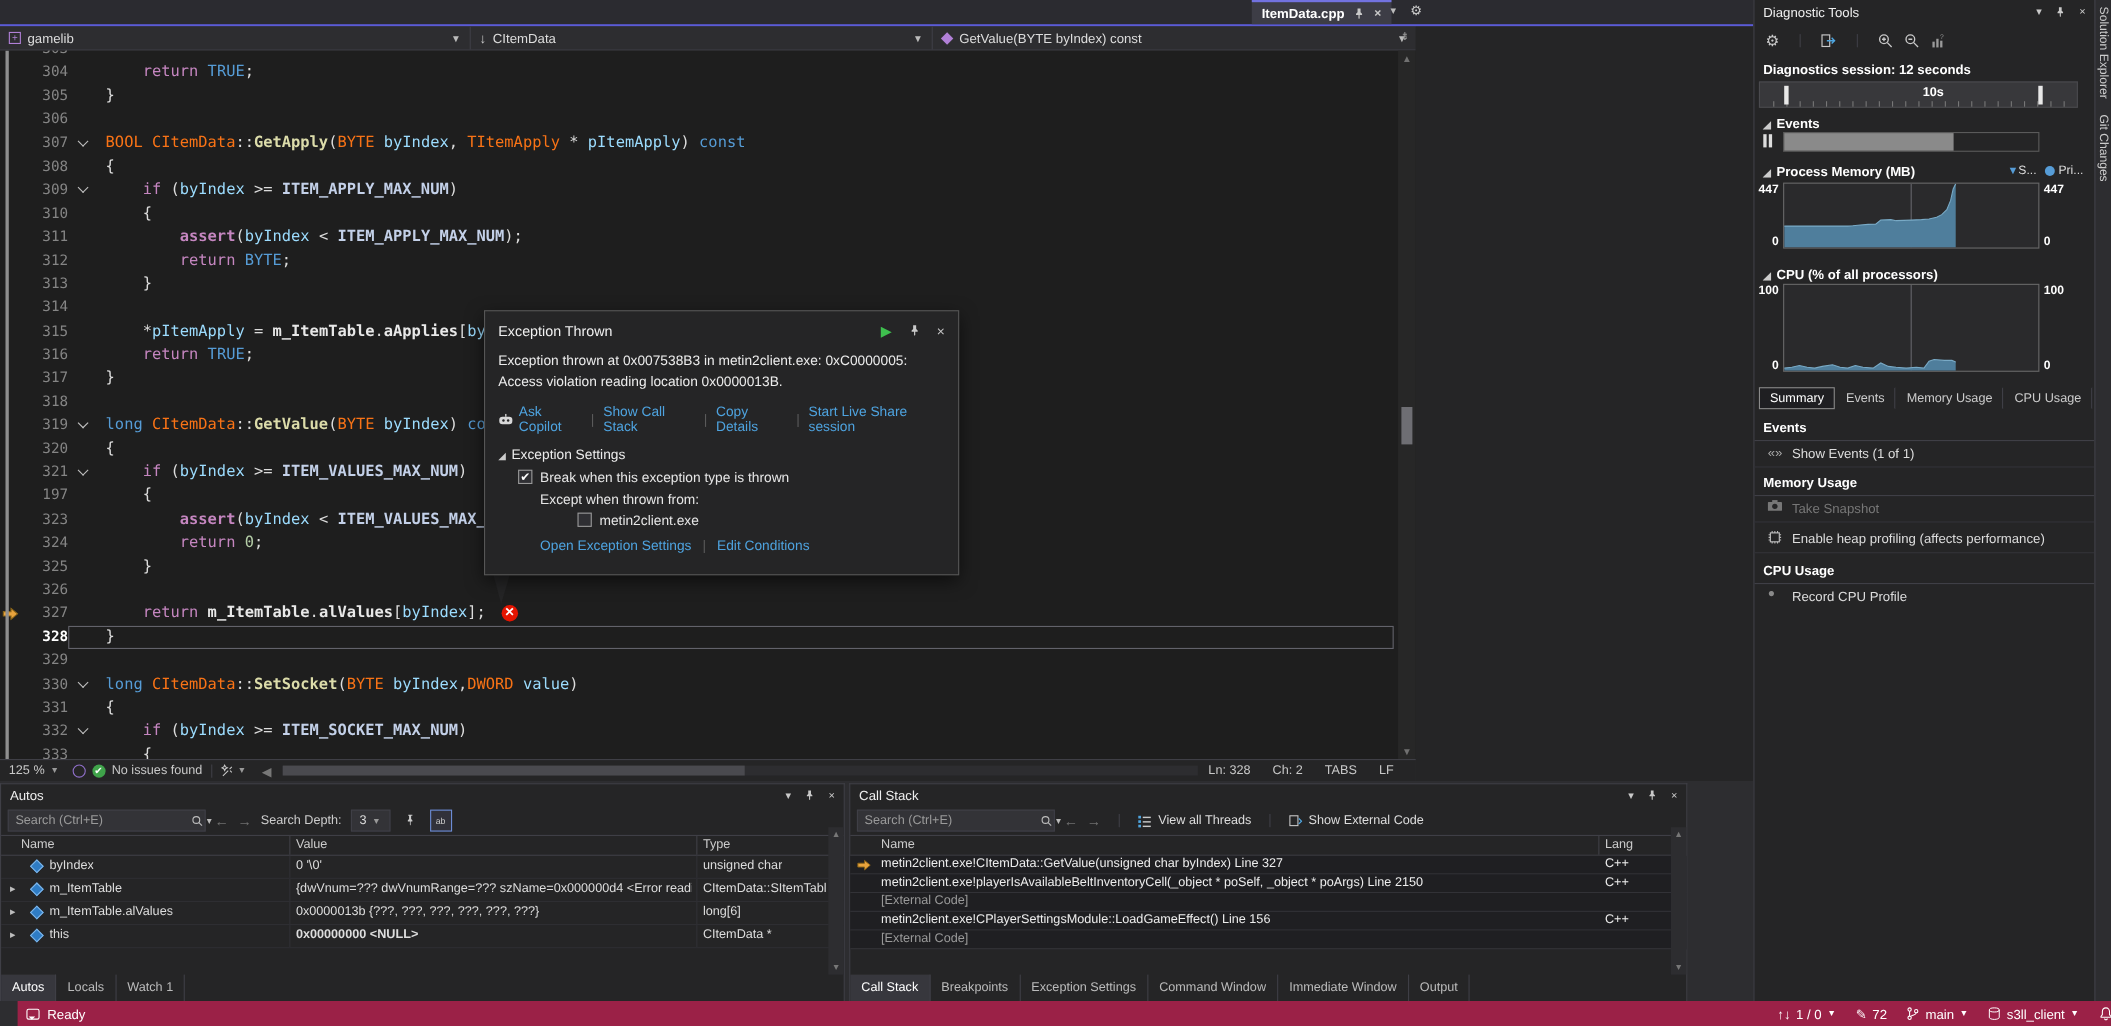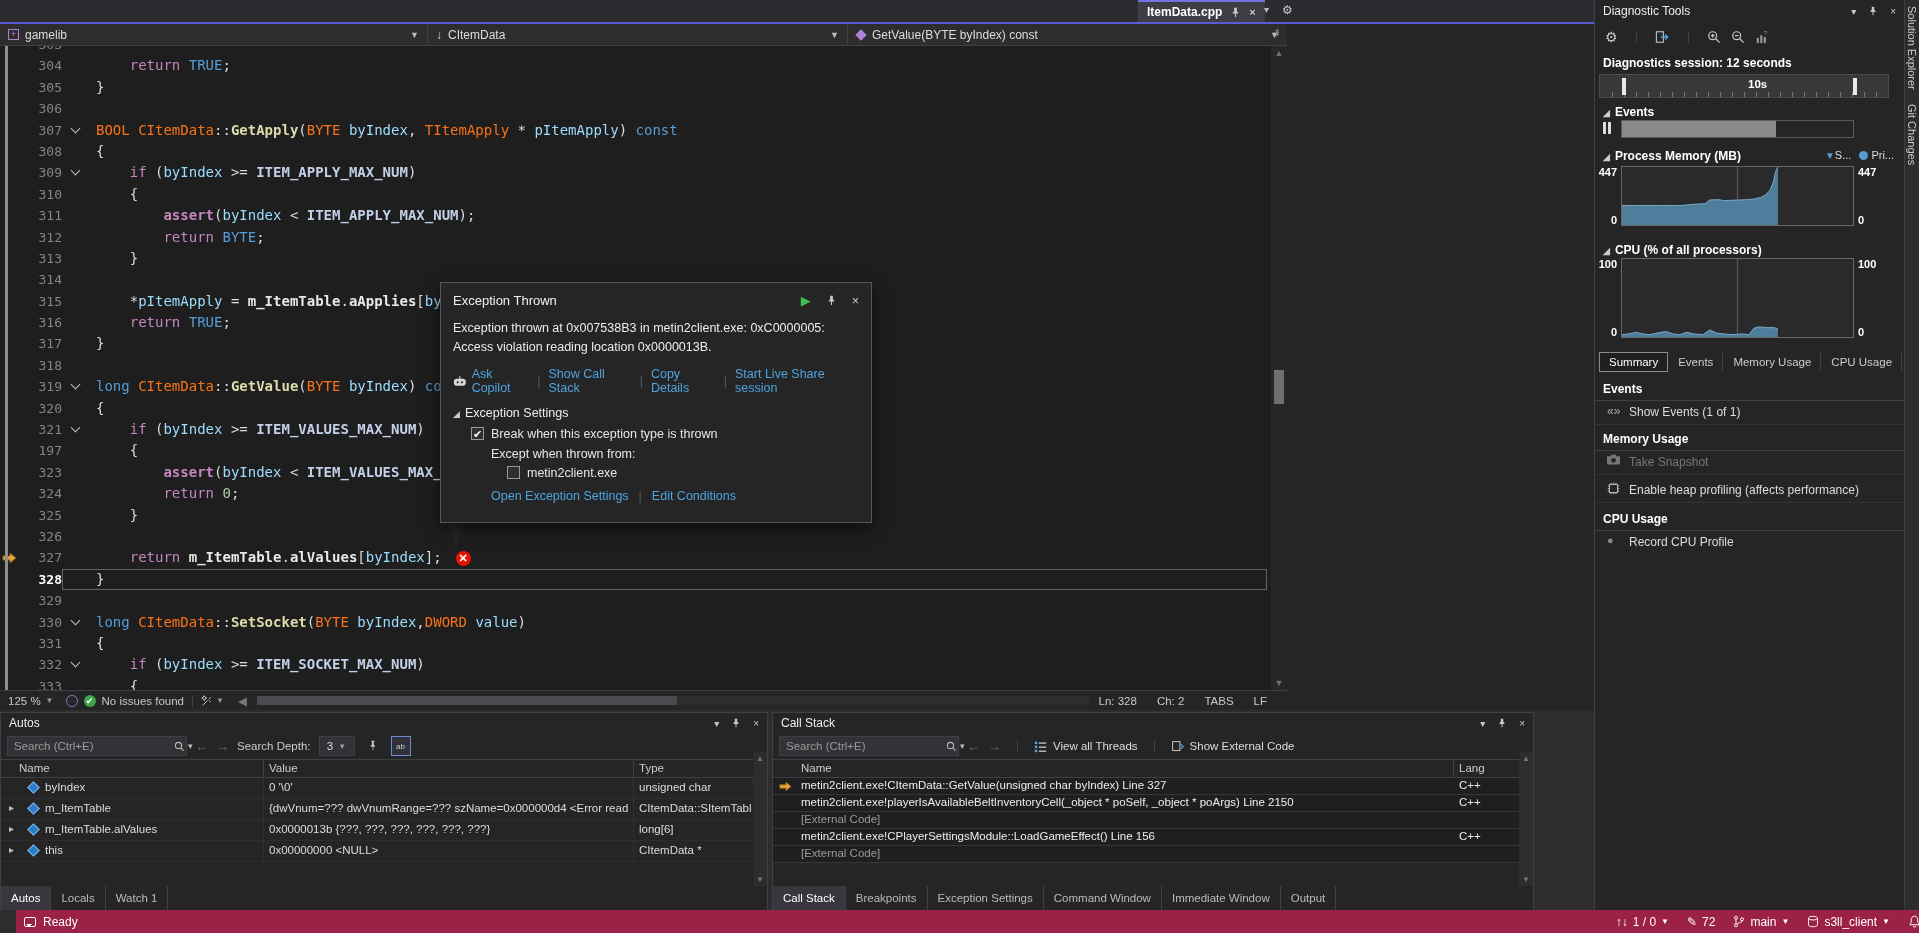--- a/index.html
+++ b/index.html
@@ -49,21 +49,21 @@
 .exc-btns{margin-left:auto;display:flex;gap:15px;align-items:center}
 .play{color:#3ebf4e;font-size:13px}
 .exc-msg{margin-top:11px;line-height:1.5;color:#ececec;width:405px}
 .exc-links{margin-top:10px;display:flex;align-items:center;gap:8px;color:#4ea3df}
 .exc-links .sep{color:#5a5a5a}
 .lnk{color:#4ea3df;cursor:pointer}
 .exc-set-hdr{margin-top:11px;color:#ececec}
 .tri{color:#cccccc;font-size:9px;margin-right:5px}
 .exc-row1{margin:7px 0 0 18px;display:flex;align-items:center;gap:7px}
 .exc-row2{margin:6px 0 0 38px}
-.exc-row3{margin:5px 0 0 54px;display:flex;align-items:flex-start;gap:7px}
+.exc-row3{margin:5px 0 0 72px;display:flex;align-items:flex-start;gap:7px}
 .cb{width:13px;height:13px;border:1px solid #9a9a9a;background:#2f2f33;color:#fff;font-size:11px;line-height:12px;text-align:center}
 .exc-links2{margin:9px 0 0 38px;display:flex;gap:10px;align-items:center}
 
 #estatus{left:0;top:690px;width:1287px;height:20px;background:#252526;border-top:1px solid #3f3f46;display:flex;align-items:center;font-size:11.5px;color:#c8c8c8}
 #estatus .zoom-sel{padding:0 6px 0 8px;display:flex;gap:5px;align-items:center}
 .gcheck{width:12px;height:12px;border-radius:50%;background:#3fa34a;color:#fff;font-size:9px;line-height:12px;text-align:center}
 .vline{width:1px;height:12px;background:#3f3f46;margin:0 8px}
 #hscroll{flex:1;height:9px;margin:0 10px;background:#2d2d30}
 #hthumb{width:420px;height:9px;background:#4a4a4f}
 .estat-r{display:flex;gap:20px;margin-right:20px}
@@ -364,21 +364,21 @@
           <span style="left: 44px; max-width: 210px;">m_ItemTable.alValues</span>
           <span style="left: 268px; max-width: 360px;">0x0000013b {???, ???, ???, ???, ???, ???}</span>
           <span style="left: 638px; max-width: 112px;">long[6]</span>
           <i class="colsep" style="left: 262px; background: rgb(48, 48, 54);"></i>
           <i class="colsep" style="left: 632px; background: rgb(48, 48, 54);"></i>
         </div>
         <div class="vrow">
           <span class="exp">▸</span>
           <i class="dia"></i>
           <span style="left: 44px; max-width: 210px;">this</span>
-          <span style="left: 268px; max-width: 360px;">0x00000000 &lt;NULL&gt;</span>
+          <span style="left: 268px; max-width: 360px; font-weight: bold;">0x00000000 &lt;NULL&gt;</span>
           <span style="left: 638px; max-width: 112px;">CItemData *</span>
           <i class="colsep" style="left: 262px; background: rgb(48, 48, 54);"></i>
           <i class="colsep" style="left: 632px; background: rgb(48, 48, 54);"></i>
         </div>
       </div>
     <div class="pscroll" style="top:39px;bottom:24px">
       <div style="margin-top:2px">▲</div>
       <div style="position:absolute;bottom:2px;left:0;right:0">▼</div>
     </div>
     <div class="ptabs" id="autos-tabs">

